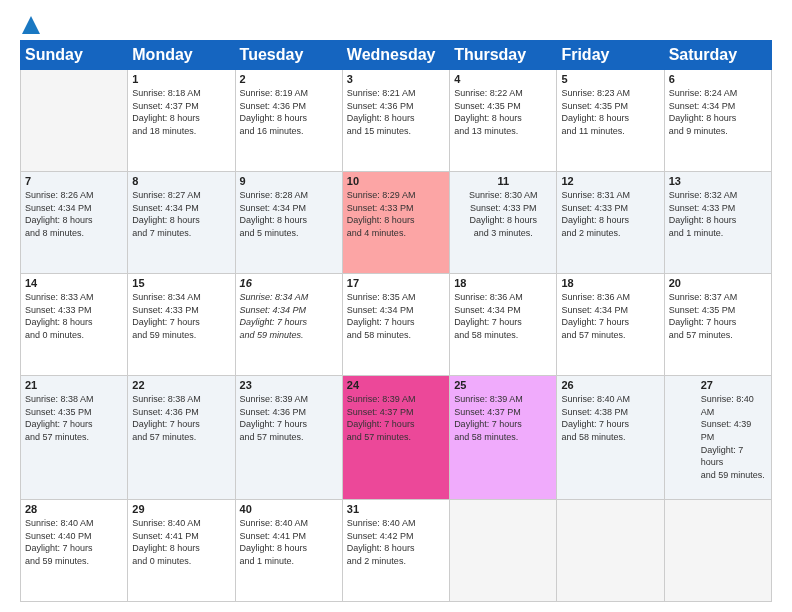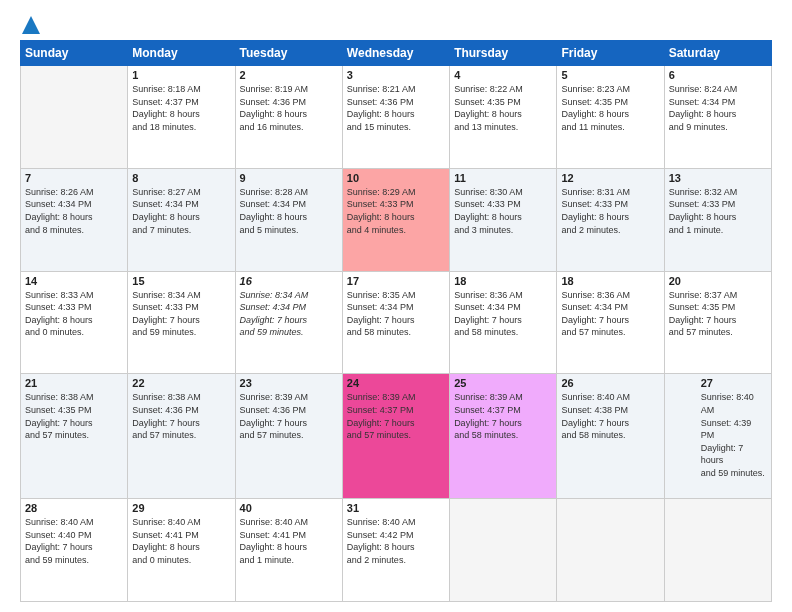--- a/index.html
+++ b/index.html
@@ -43,21 +43,21 @@
     }
     .calendar {
       flex: 1;
       border-collapse: collapse;
       width: 100%;
       table-layout: fixed;
     }
     .calendar th {
       background-color: #1565C0;
       color: #fff;
-      font-size: 12px;
+      font-size: 16px;
       font-weight: bold;
       padding: 5px 4px;
       text-align: left;
       border: 1px solid #1565C0;
       margin-left: 36px;
     }
     .calendar td {
       border: 1px solid #ccc;
       vertical-align: top;
       padding: 3px 4px;
@@ -154,21 +154,21 @@
             <div class="day-info">Sunrise: 8:27 AM<br>Sunset: 4:34 PM<br>Daylight: 8 hours<br>and 7 minutes.</div>
           </td>
           <td style="background: rgb(240, 244, 248);">
             <span class="day-number">9</span>
             <div class="day-info">Sunrise: 8:28 AM<br>Sunset: 4:34 PM<br>Daylight: 8 hours<br>and 5 minutes.</div>
           </td>
           <td style="background: #fca5a5;">
             <span class="day-number">10</span>
             <div class="day-info">Sunrise: 8:29 AM<br>Sunset: 4:33 PM<br>Daylight: 8 hours<br>and 4 minutes.</div>
           </td>
-          <td style="background: rgb(240, 244, 248);">
+          <td style="background: rgb(240, 244, 248); text-align: center;">
             <span class="day-number">11</span>
             <div class="day-info">Sunrise: 8:30 AM<br>Sunset: 4:33 PM<br>Daylight: 8 hours<br>and 3 minutes.</div>
           </td>
           <td style="background: rgb(240, 244, 248);">
             <span class="day-number">12</span>
             <div class="day-info">Sunrise: 8:31 AM<br>Sunset: 4:33 PM<br>Daylight: 8 hours<br>and 2 minutes.</div>
           </td>
           <td style="background: rgb(240, 244, 248);">
             <span class="day-number">13</span>
             <div class="day-info">Sunrise: 8:32 AM<br>Sunset: 4:33 PM<br>Daylight: 8 hours<br>and 1 minute.</div>

